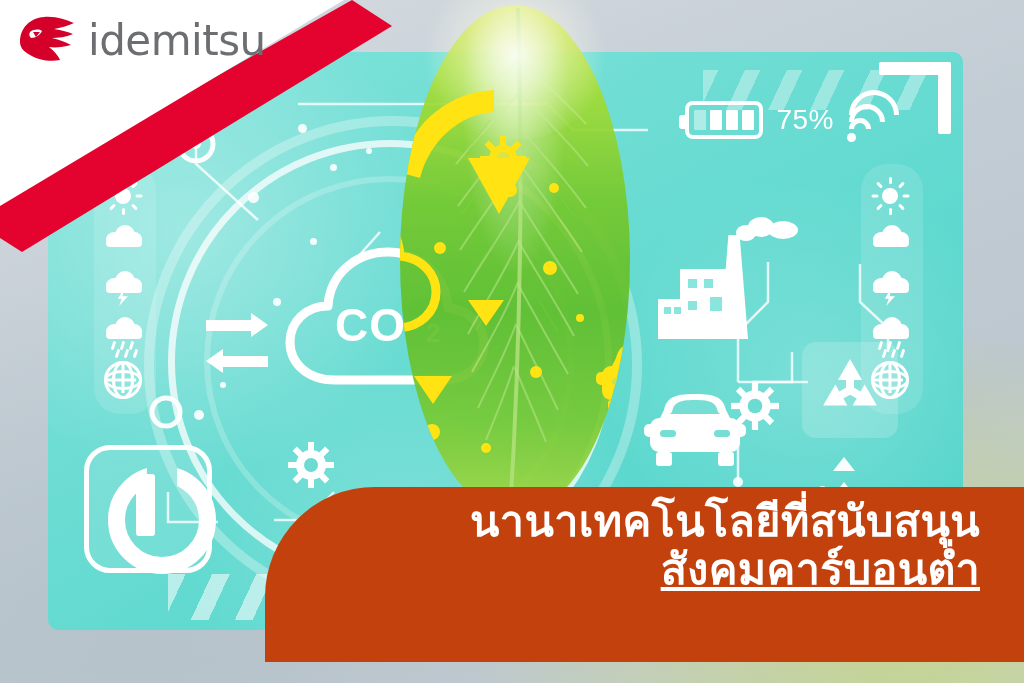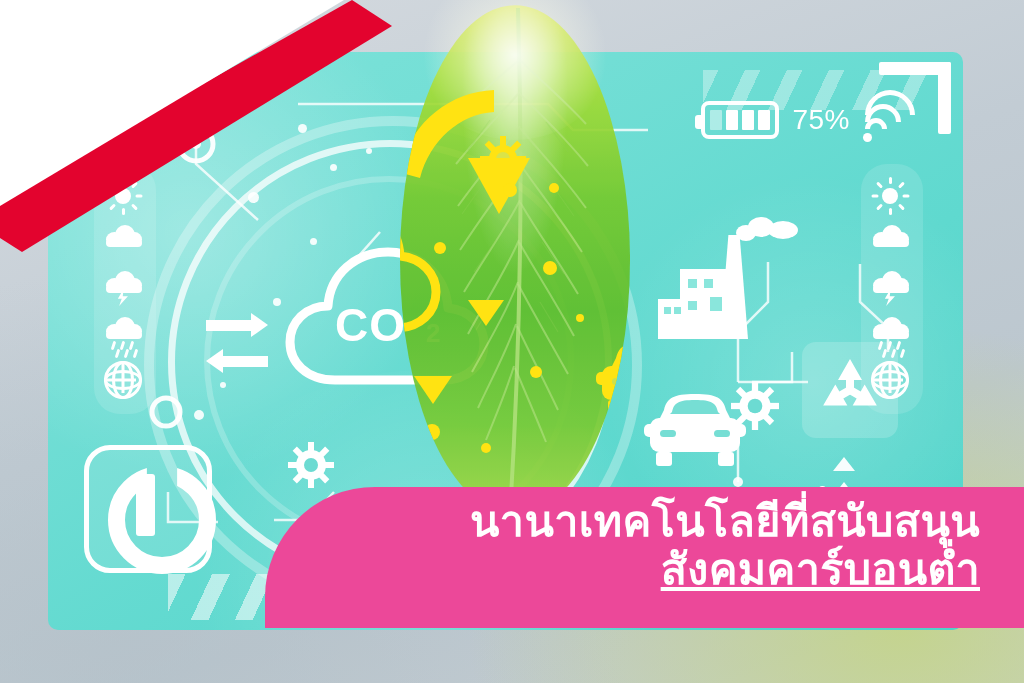--- a/index.html
+++ b/index.html
@@ -77,21 +77,21 @@
   .globe{width:32px;height:32px;border-radius:50%;border:3px solid #fff;position:relative;}
   .globe:before{content:"";position:absolute;left:50%;top:-3px;width:3px;height:32px;
     background:#fff;transform:translateX(-50%);}
   .globe:after{content:"";position:absolute;left:-3px;top:50%;width:32px;height:3px;
     background:#fff;transform:translateY(-50%);}
   .globe .e1,.globe .e2{position:absolute;border:3px solid #fff;border-radius:50%;}
   .globe .e1{left:50%;top:-3px;width:16px;height:32px;transform:translateX(-50%);}
   .globe .e2{left:-3px;top:50%;width:32px;height:14px;transform:translateY(-50%);}
 
   
-  .status{position:absolute;right:44px;top:46px;display:flex;align-items:center;gap:13px;}
+  .status{position:absolute;right:60px;top:46px;display:flex;align-items:center;gap:13px;}
   .battery{position:relative;width:78px;height:38px;border:4px solid #fff;border-radius:8px;
     display:flex;align-items:center;gap:4px;padding:0 5px;box-sizing:border-box;}
   .battery:before{content:"";position:absolute;left:-10px;top:10px;width:7px;height:14px;background:#fff;
     border-radius:3px 0 0 3px;}
   .battery b{display:block;width:13px;height:20px;background:#fff;border-radius:1px;}
   .battery b.dim{background:rgba(255,255,255,.45);}
   .pct{color:#fff;font-size:28px;font-weight:400;letter-spacing:.5px;}
   .wifi{position:relative;width:56px;height:44px;}
   .wifi span{position:absolute;left:2px;bottom:2px;border:5px solid #fff;border-radius:50%;
     border-right-color:transparent;border-bottom-color:transparent;transform:rotate(45deg);}
@@ -178,21 +178,21 @@
   .logo-red{position:absolute;left:0;top:0;width:392px;height:268px;background:#E3032E;
     clip-path:polygon(352px 0,392px 26px,22px 252px,0 238px,0 198px);}
   .logo-white-top{position:absolute;left:0;top:0;width:360px;height:232px;background:#fff;
     clip-path:polygon(0 0,344px 0,0 206px);}
   .logo{position:absolute;left:16px;top:12px;display:flex;align-items:center;gap:10px;}
   .logo .mark{width:62px;height:56px;}
   .logo .word{color:#6d6e71;font-size:42px;font-weight:400;letter-spacing:-.5px;
     font-family:"DejaVu Sans",sans-serif;}
 
   
-  .banner{position:absolute;left:265px;top:487px;width:759px;height:141px;background:#ec4899;
+  .banner{position:absolute;left:265px;top:487px;width:759px;height:175px;background:#c2410c;
     border-top-left-radius:110px;}
   .banner .txt{position:absolute;right:44px;top:10px;width:660px;text-align:right;color:#fff;
     font-weight:700;line-height:1.12;font-size:43px;letter-spacing:.4px;
     font-family:"DejaVu Sans","Liberation Sans",sans-serif;}
   .banner .l1{display:block;}
   .banner .l2{display:block;text-decoration:underline;}
 </style>
 </head>
 <body>
 
@@ -579,20 +579,31 @@
         <rect x="4" y="36" width="12" height="13" rx="5" fill="#FFE312"></rect>
         <rect x="16" y="64" width="16" height="14" rx="3" fill="#FFE312"></rect>
         <path d="M32 24 C34 15 38 12 55 12 L55 26 L30 26 Z" fill="#cfe04a"></path>
         <rect x="20" y="42" width="16" height="7" rx="3.5" fill="#cfe04a"></rect>
       </g>
     </svg>
   </div>
 
   <div class="logo-red"></div>
   <div class="logo-white-top"></div>
+  <div class="logo">
+    <svg class="mark" viewBox="0 0 62 56">
+      <path d="M4 30 C4 16 14 6 28 5 C40 4 50 8 58 11 C52 14 44 16 38 17
+               C46 18 52 20 57 22 C50 25 42 26 36 26
+               C44 28 50 30 55 33 C47 35 40 36 33 35
+               C38 39 42 43 44 48 C34 50 22 48 14 43 C7 39 4 35 4 30 Z" fill="#D4002A"></path>
+      <path d="M14 20 C18 17 23 17 26 19 C24 23 20 26 15 26 C13 24 13 22 14 20 Z" fill="#ffffff"></path>
+      <path d="M17 20 L24 20 L20 25 Z" fill="#D4002A"></path>
+    </svg>
+    <div class="word">idemitsu</div>
+  </div>
 
   <div class="banner">
     <div class="txt">
       <span class="l1">นานาเทคโนโลยีที่สนับสนุน</span>
       <span class="l2">สังคมคาร์บอนต่ำ</span>
     </div>
   </div>
 </div>
 
 </body></html>

